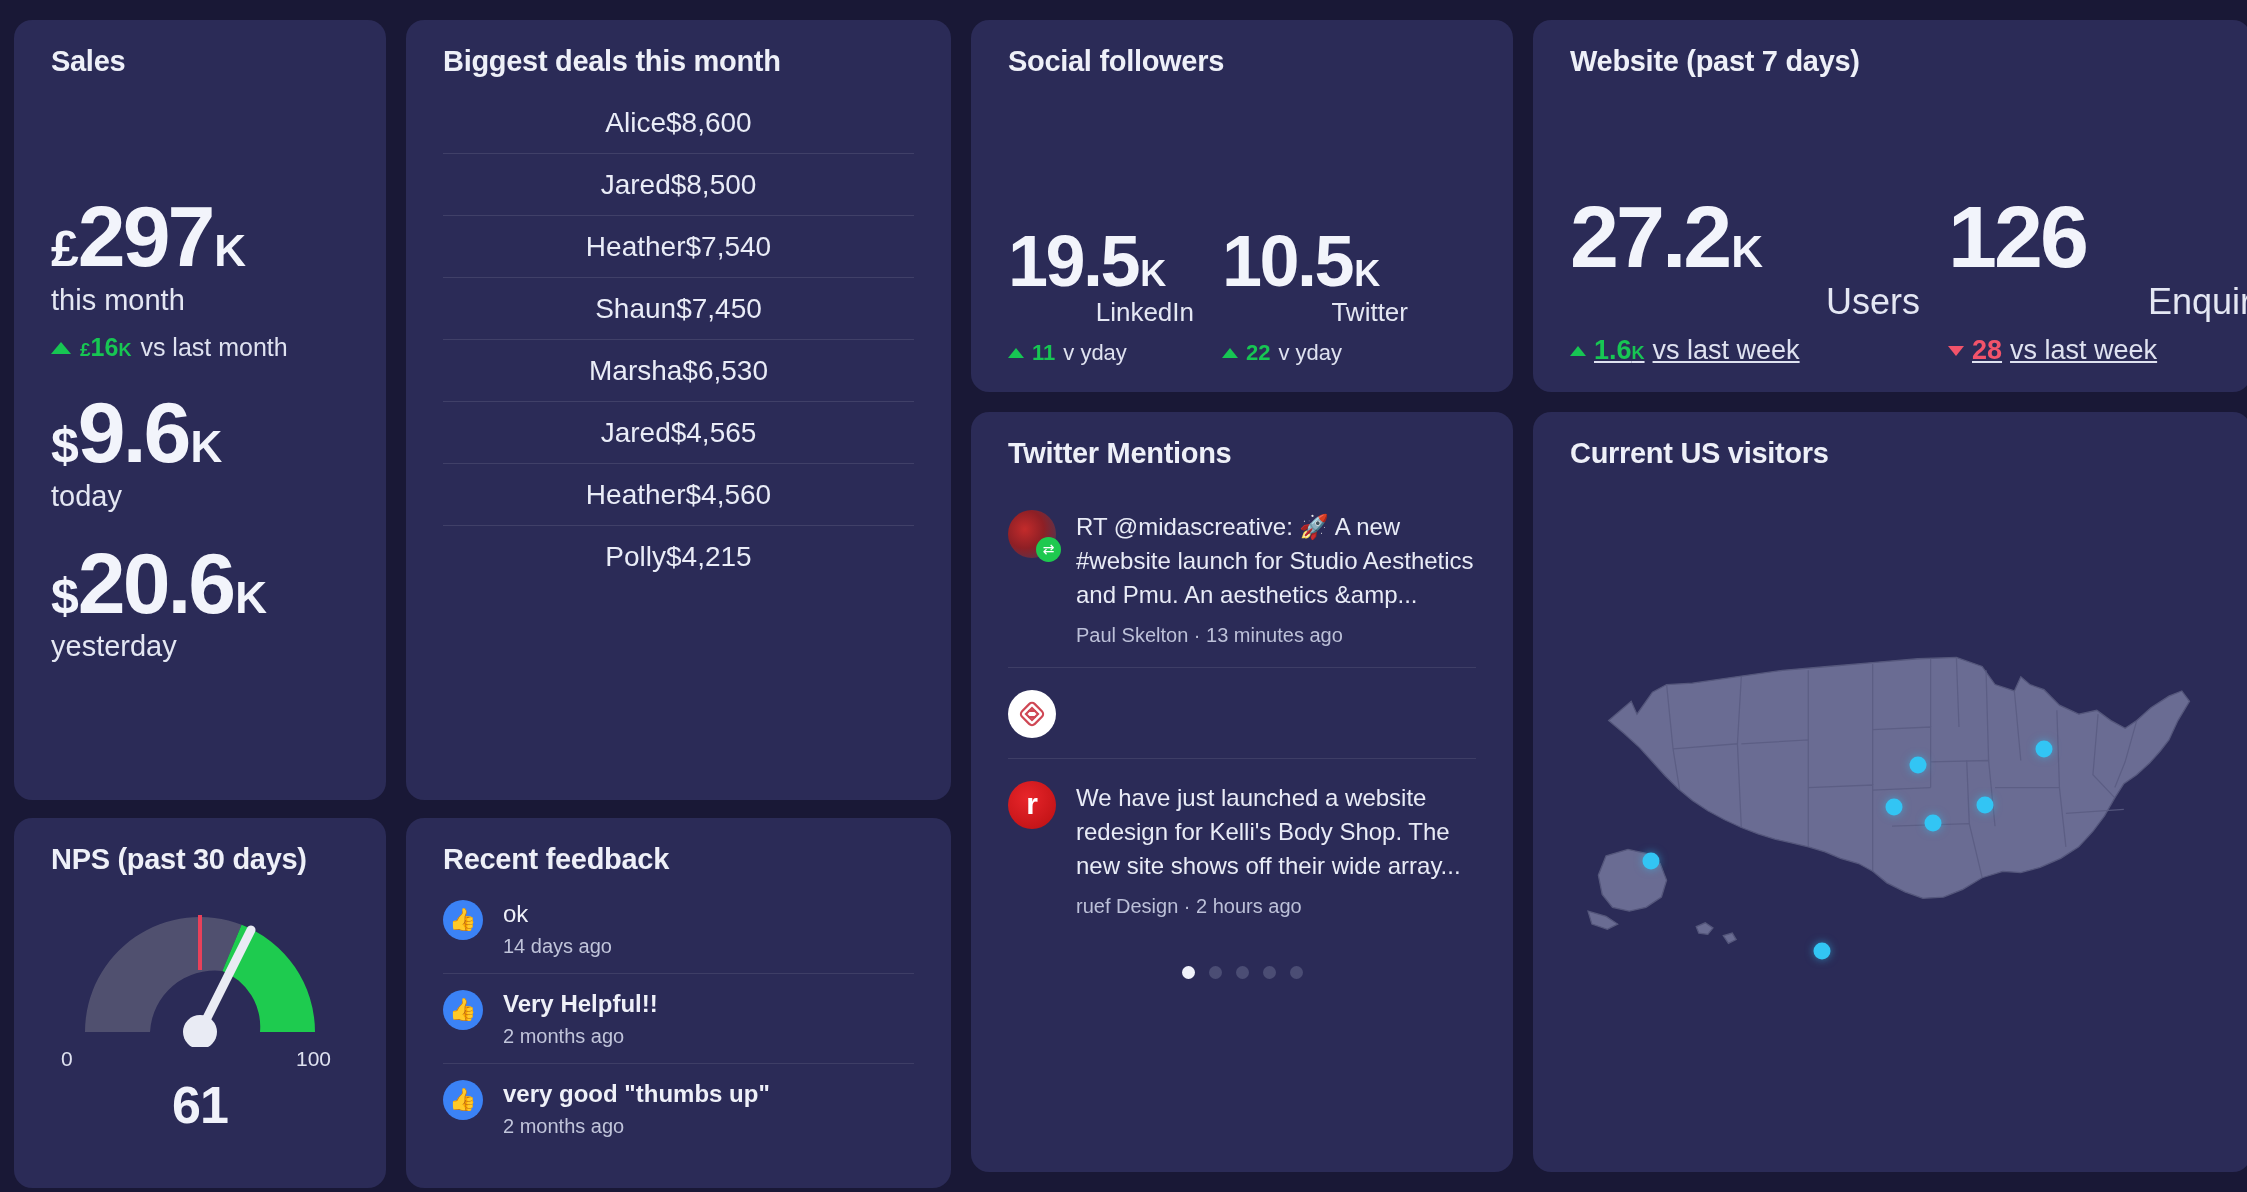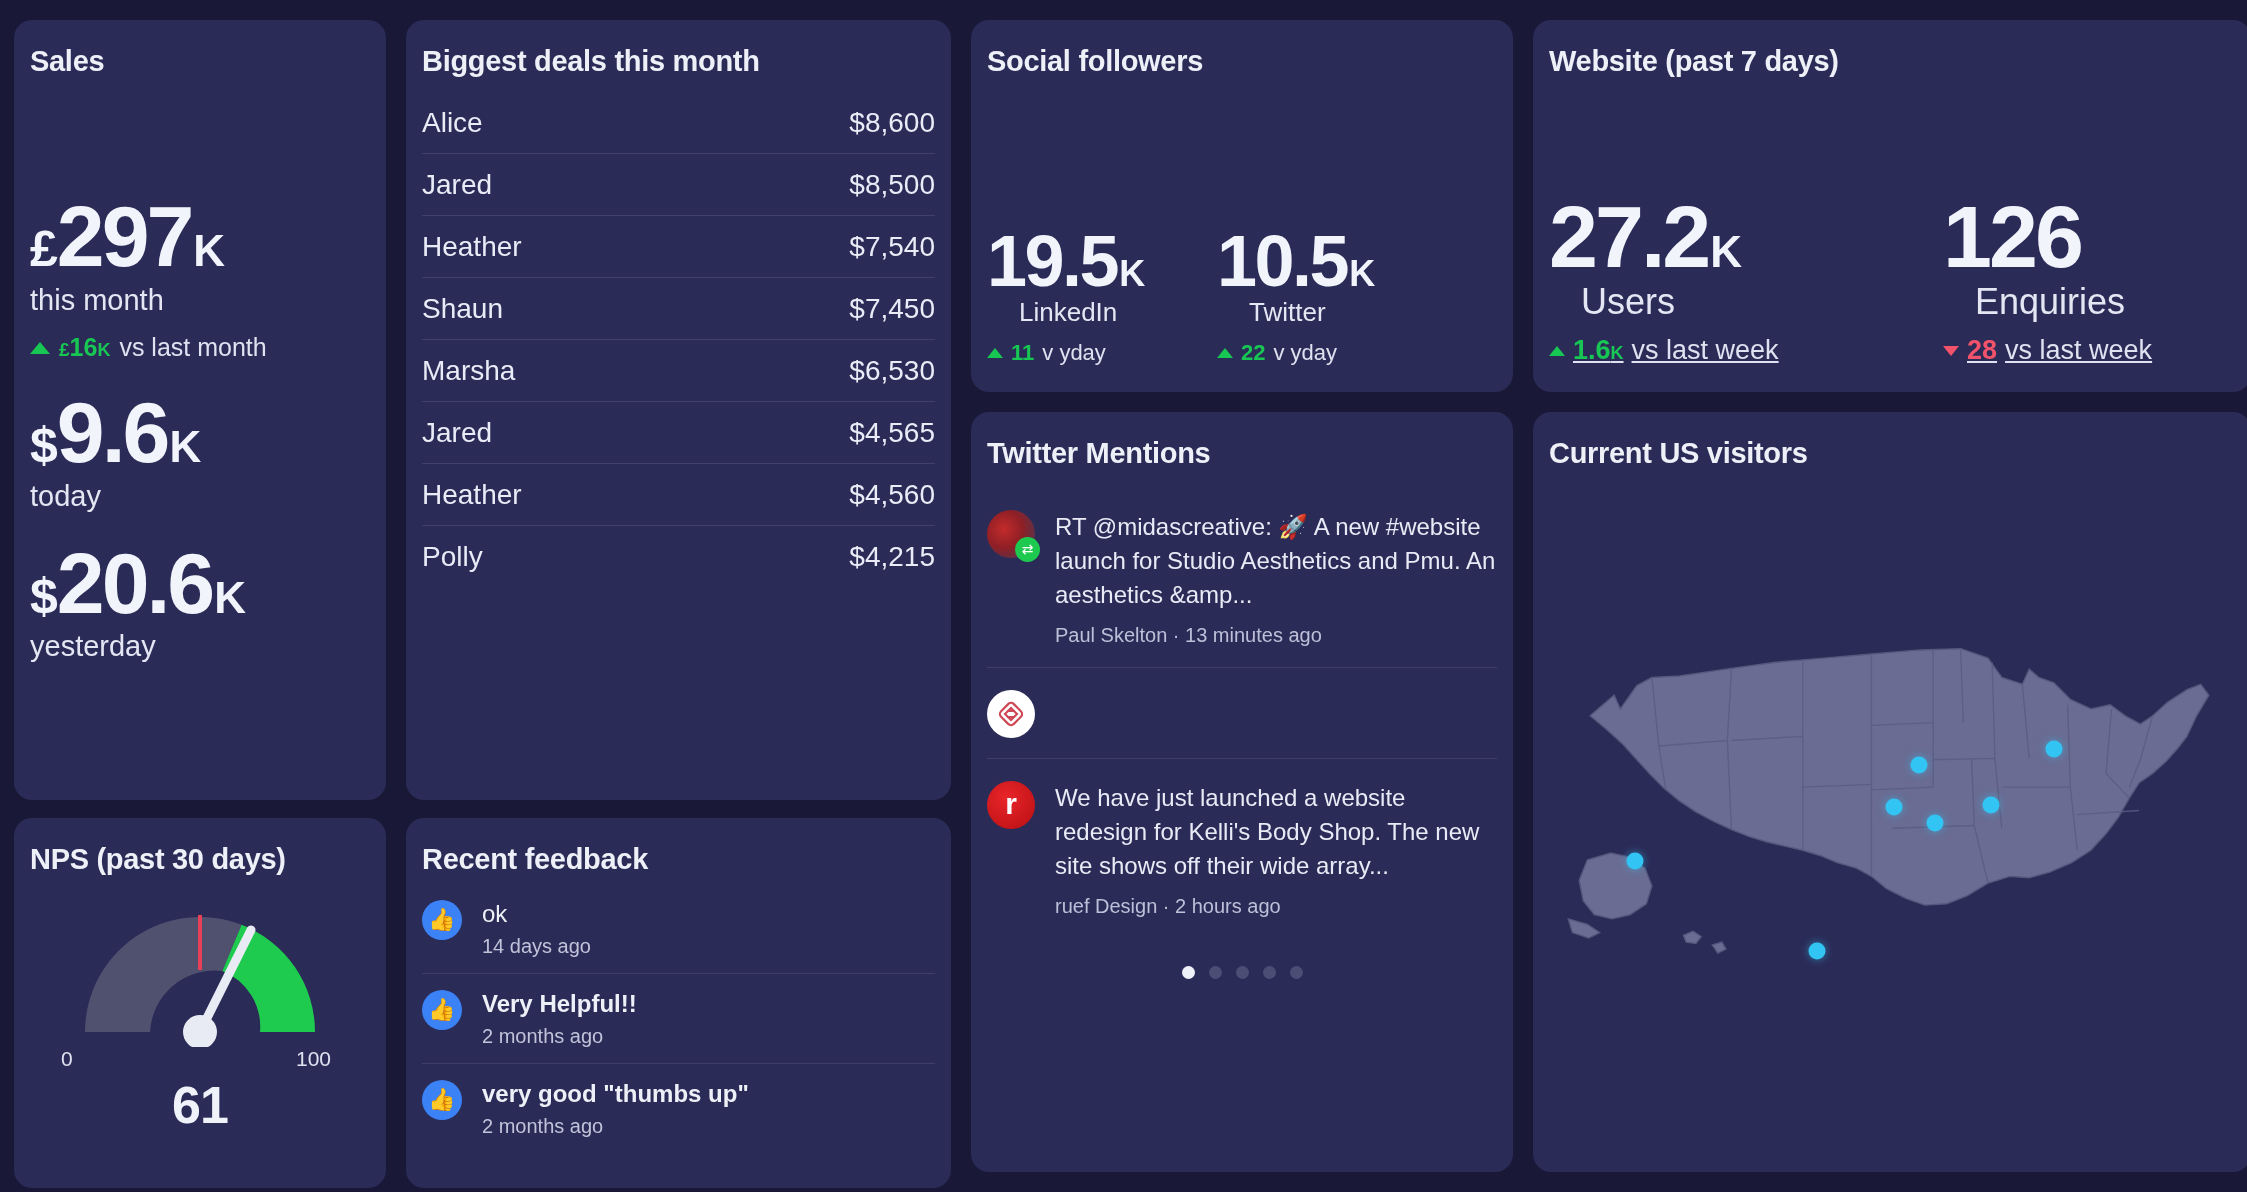--- a/index.html
+++ b/index.html
@@ -14,21 +14,21 @@
     width: 2247px; height: 1192px;
     padding: 20px 14px 14px 14px;
     display: grid;
     grid-template-columns: 372px 545px 542px 718px;
     grid-template-rows: 780px 370px;
     gap: 18px 20px;
   }
   .card {
     background: #2b2b57;
     border-radius: 18px;
-    padding: 26px 16px;
+    padding: 26px 37px;
     position: relative;
     overflow: hidden;
   }
   .card-title {
     font-size: 29px;
     font-weight: bold;
     color: #eef0f8;
     letter-spacing: -0.3px;
     line-height: 1.1;
   }
@@ -54,30 +54,30 @@
   .delta .val .cur { font-size: 19px; }
   .up { color:#17c653; }
   .down { color:#f2536a; }
   .tri-up { width:0;height:0;border-left:10px solid transparent;border-right:10px solid transparent;border-bottom:12px solid #17c653; }
   .tri-down { width:0;height:0;border-left:10px solid transparent;border-right:10px solid transparent;border-top:12px solid #f2536a; }
 
   
   .deals { grid-column: 2; grid-row: 1; }
   .deal-list { margin-top: 14px; }
   .deal-row {
-    display:flex; justify-content:space-between; align-items:center;
+    display:flex; justify-content:center; align-items:center;
     font-size: 28px; color:#e9ecf7;
     padding: 15px 0 14px 0;
     border-bottom: 1px solid rgba(255,255,255,0.10);
   }
   .deal-row:last-child { border-bottom: none; }
 
   
   .social { grid-column: 3; grid-row: 1 / span 1; height: 372px; align-self:start; display:flex; flex-direction:column; }
-  .kpi-row { display:flex; gap:44px; margin-top:auto; }
+  .kpi-row { display:flex; gap:28px; margin-top:auto;text-align:right; }
   .kpi { min-width: 186px; }
   .kpi .big-num { font-size: 72px; letter-spacing:-2.5px; }
   .kpi .big-num .suf { font-size: 36px; }
   .kpi .sub-label { font-size: 26px; margin-top: 2px; margin-left: 32px;}
   .kpi .delta { font-size: 22px; margin-top: 12px; gap:8px;}
   .kpi .tri-up, .kpi .tri-down { border-left-width:8px;border-right-width:8px; }
   .kpi .tri-up { border-bottom-width:10px; }
   .kpi .tri-down { border-top-width:10px; }
 
   

